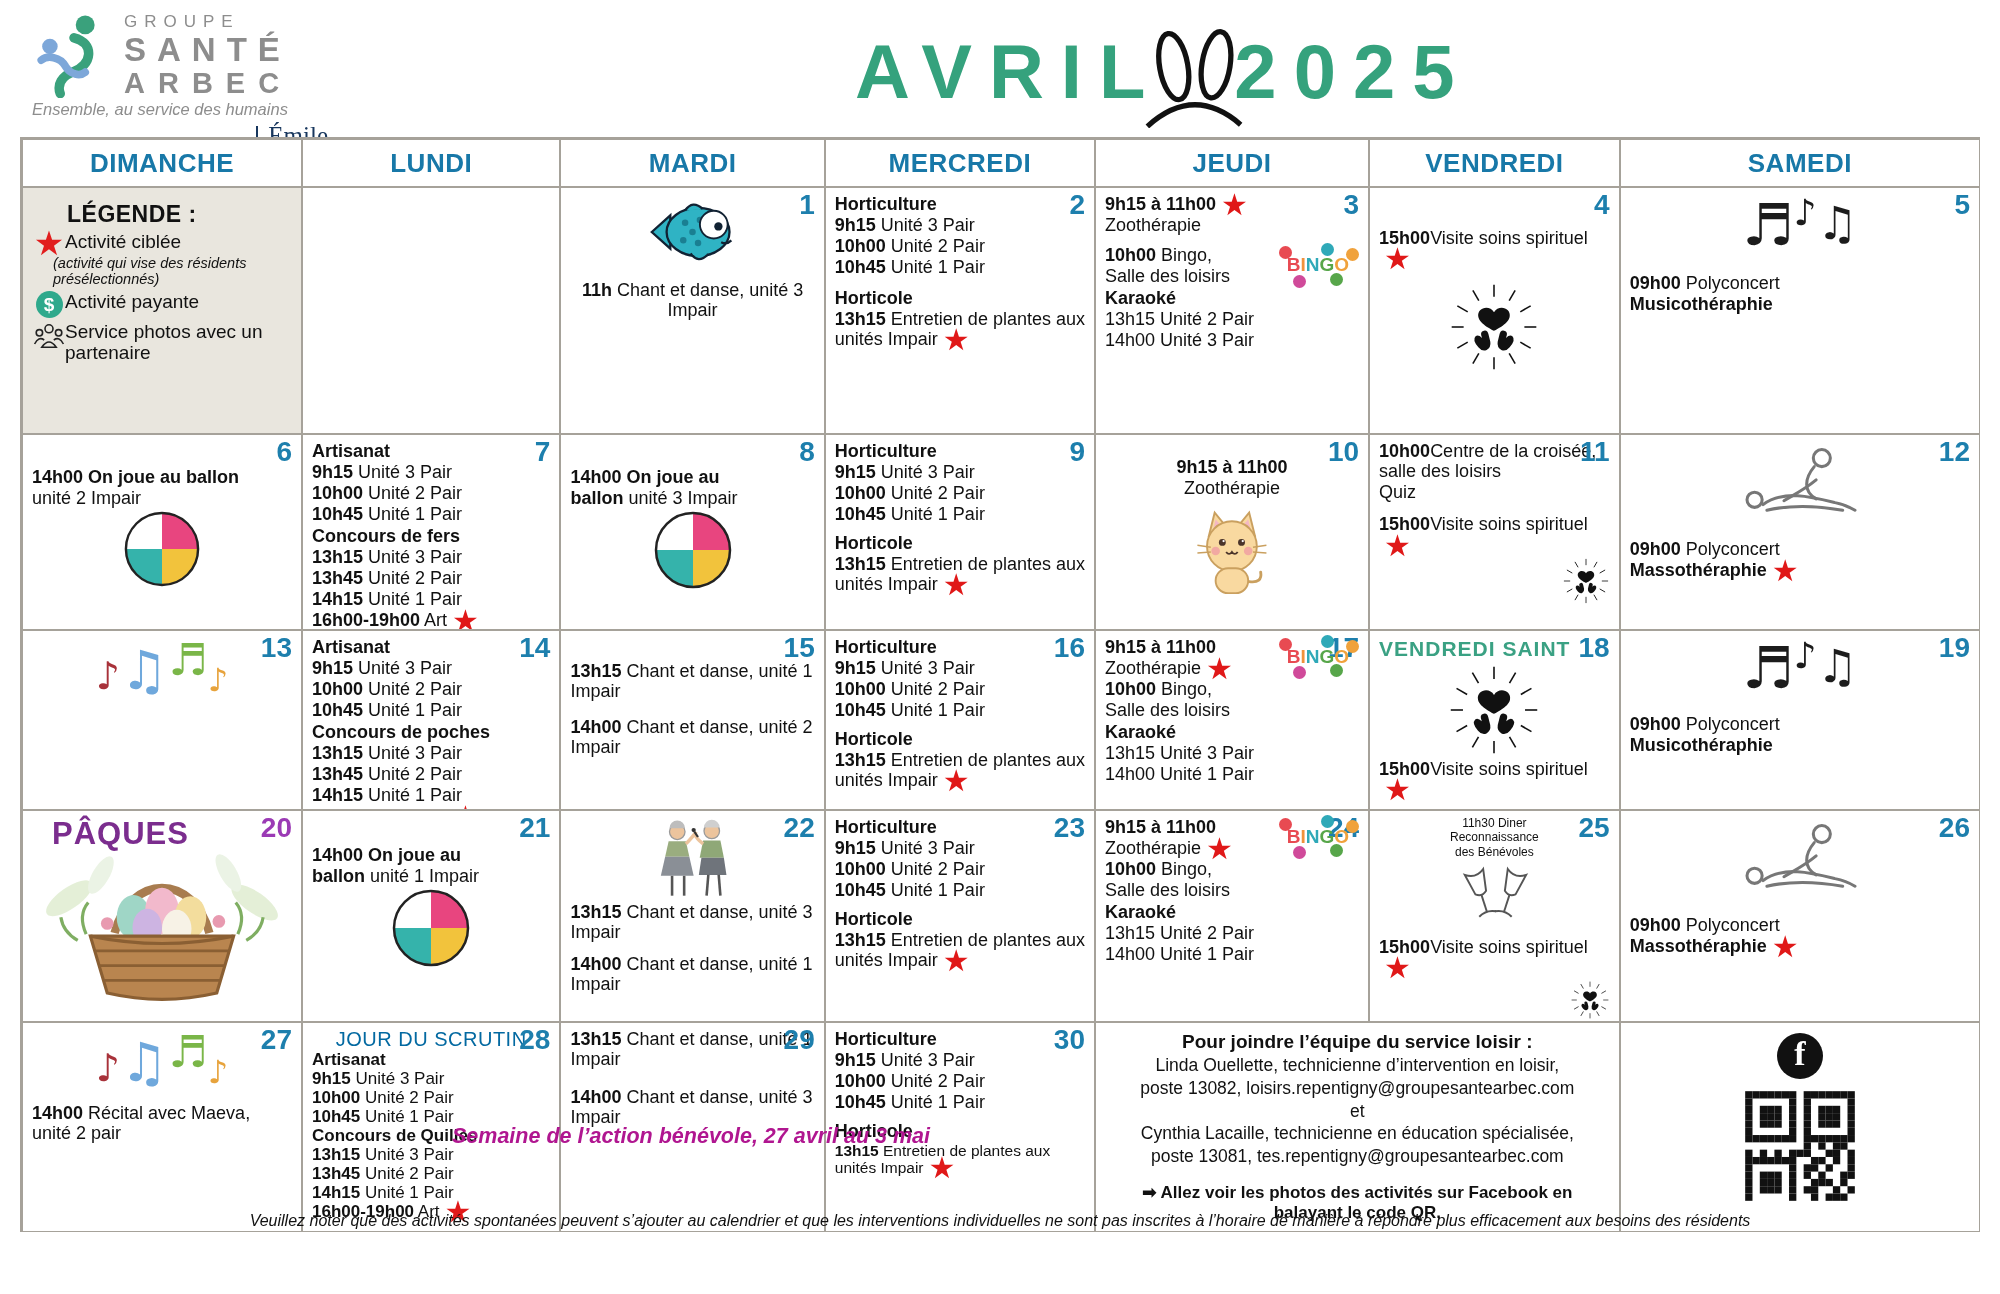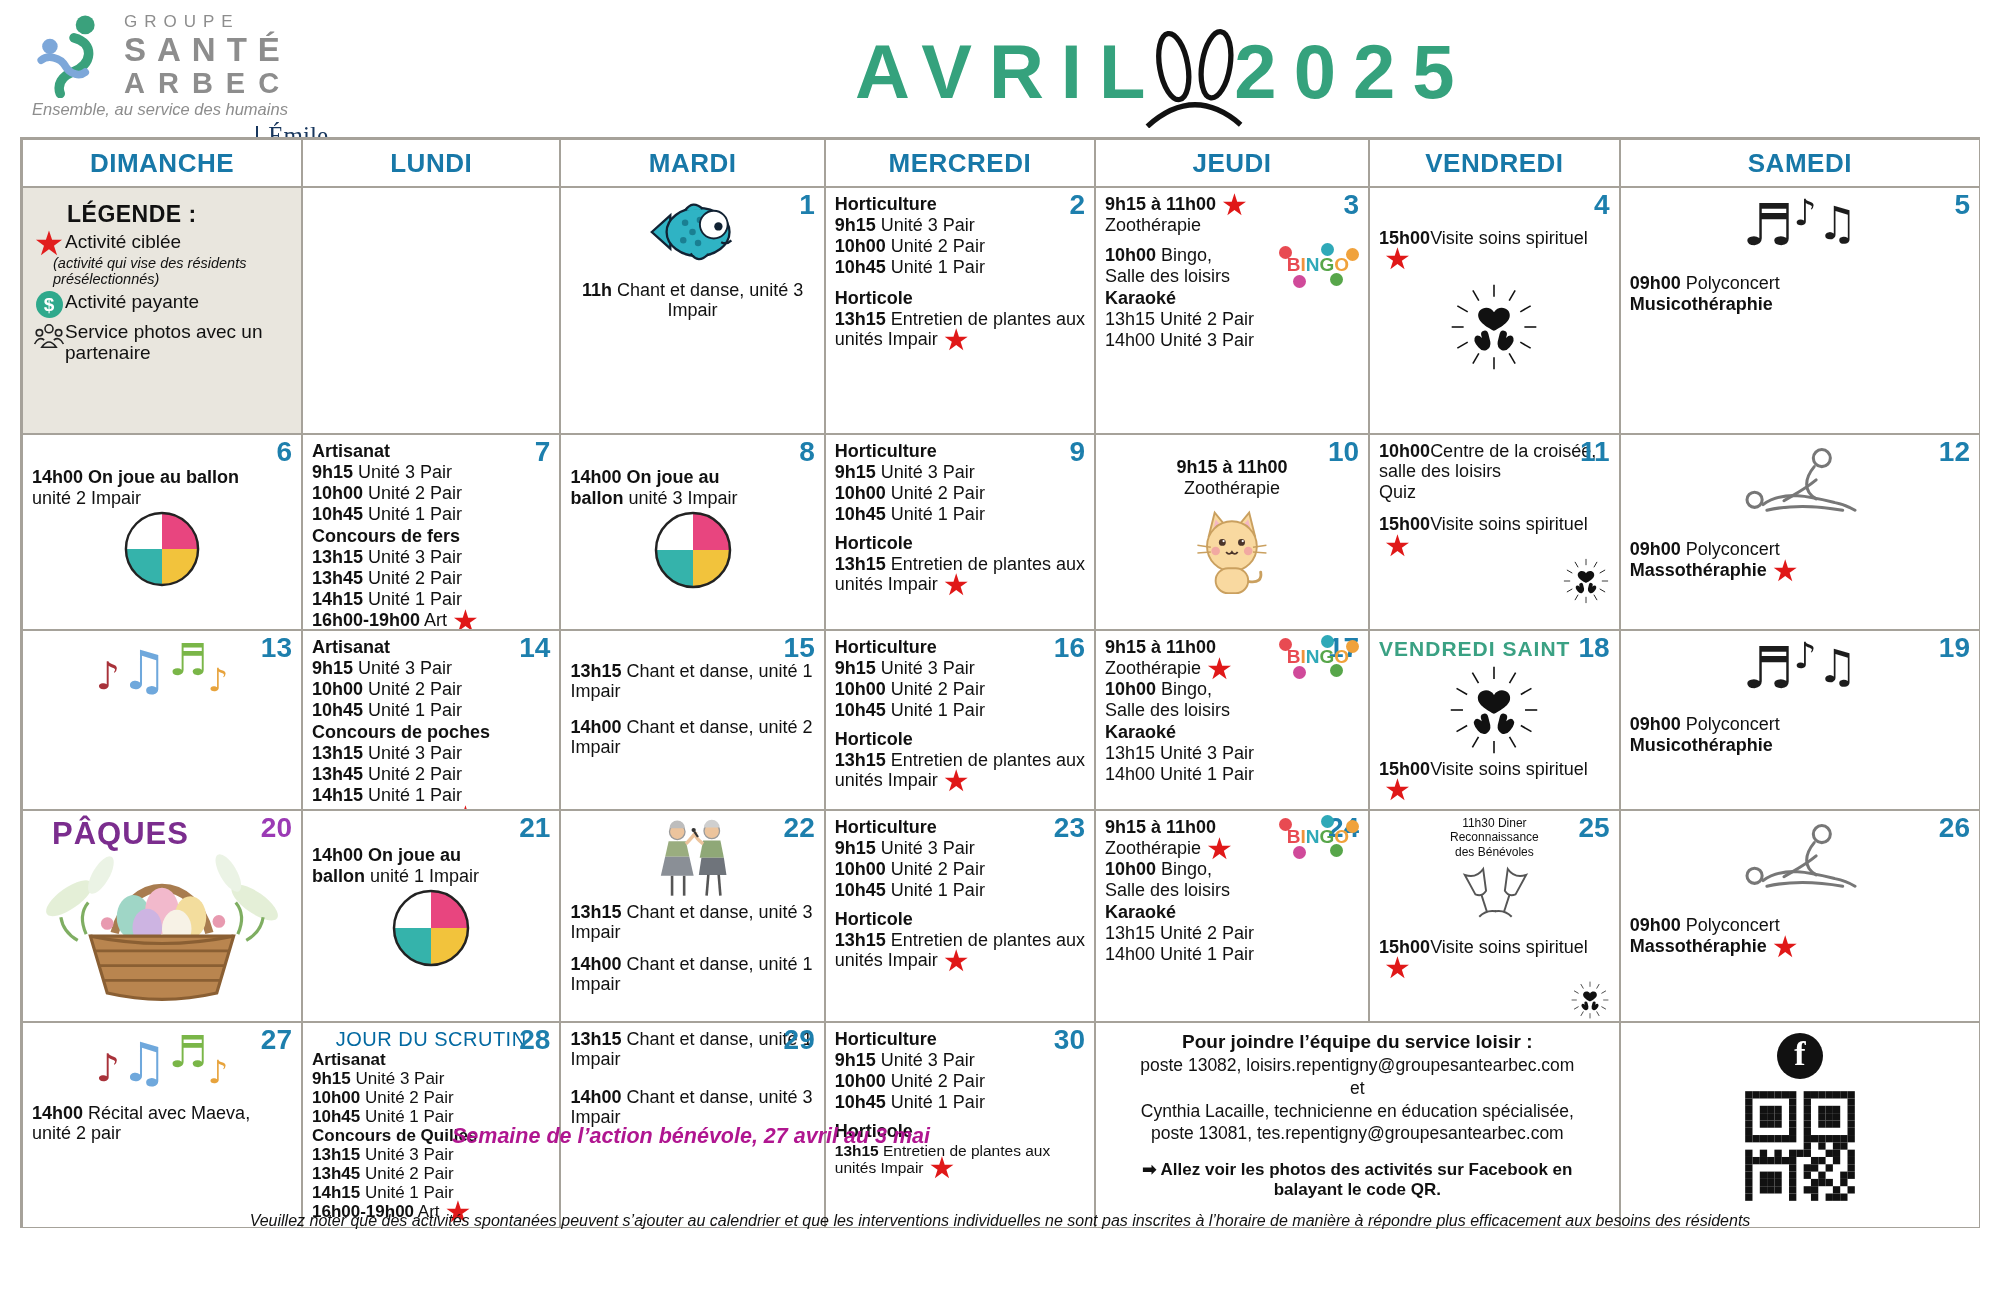--- a/index.html
+++ b/index.html
@@ -667,20 +667,21 @@
       <div class="ln"><span class="bd">Horticulture</span></div>
       <div class="ln"><span class="tm">9h15</span> <span>Unité 3 Pair</span></div>
       <div class="ln"><span class="tm">10h00</span> <span>Unité 2 Pair</span></div>
       <div class="ln"><span class="tm">10h45</span> <span>Unité 1 Pair</span></div>
       <div class="gap" style="height: 6px;"></div>
       <div class="ln"><span class="bd">Horticole</span></div>
       <div class="ln sm"><span class="tm">13h15</span> <span>Entretien de plantes aux unités Impair</span><span class="star">★</span></div>
     </div>
     <div class="cell contact" style="grid-column: span 2;">
       <div class="ln ct-title"><span class="bd">Pour joindre l’équipe du service loisir :</span></div>
+      <div class="ln"><span>Linda Ouellette, technicienne d’intervention en loisir,</span></div>
       <div class="ln"><span>poste 13082, loisirs.repentigny@groupesantearbec.com</span></div>
       <div class="ln"><span>et</span></div>
       <div class="ln"><span>Cynthia Lacaille, technicienne en éducation spécialisée,</span></div>
       <div class="ln"><span>poste 13081, tes.repentigny@groupesantearbec.com</span></div>
       <div class="gap" style="height: 12px;"></div>
       <div class="ln ct-fb"><span class="bd">➡ Allez voir les photos des activités sur Facebook en balayant le code QR.</span></div>
     </div>
     <div class="cell social">
       <span class="icon" style="height: 46px;">
         <span class="fbi">f</span>

